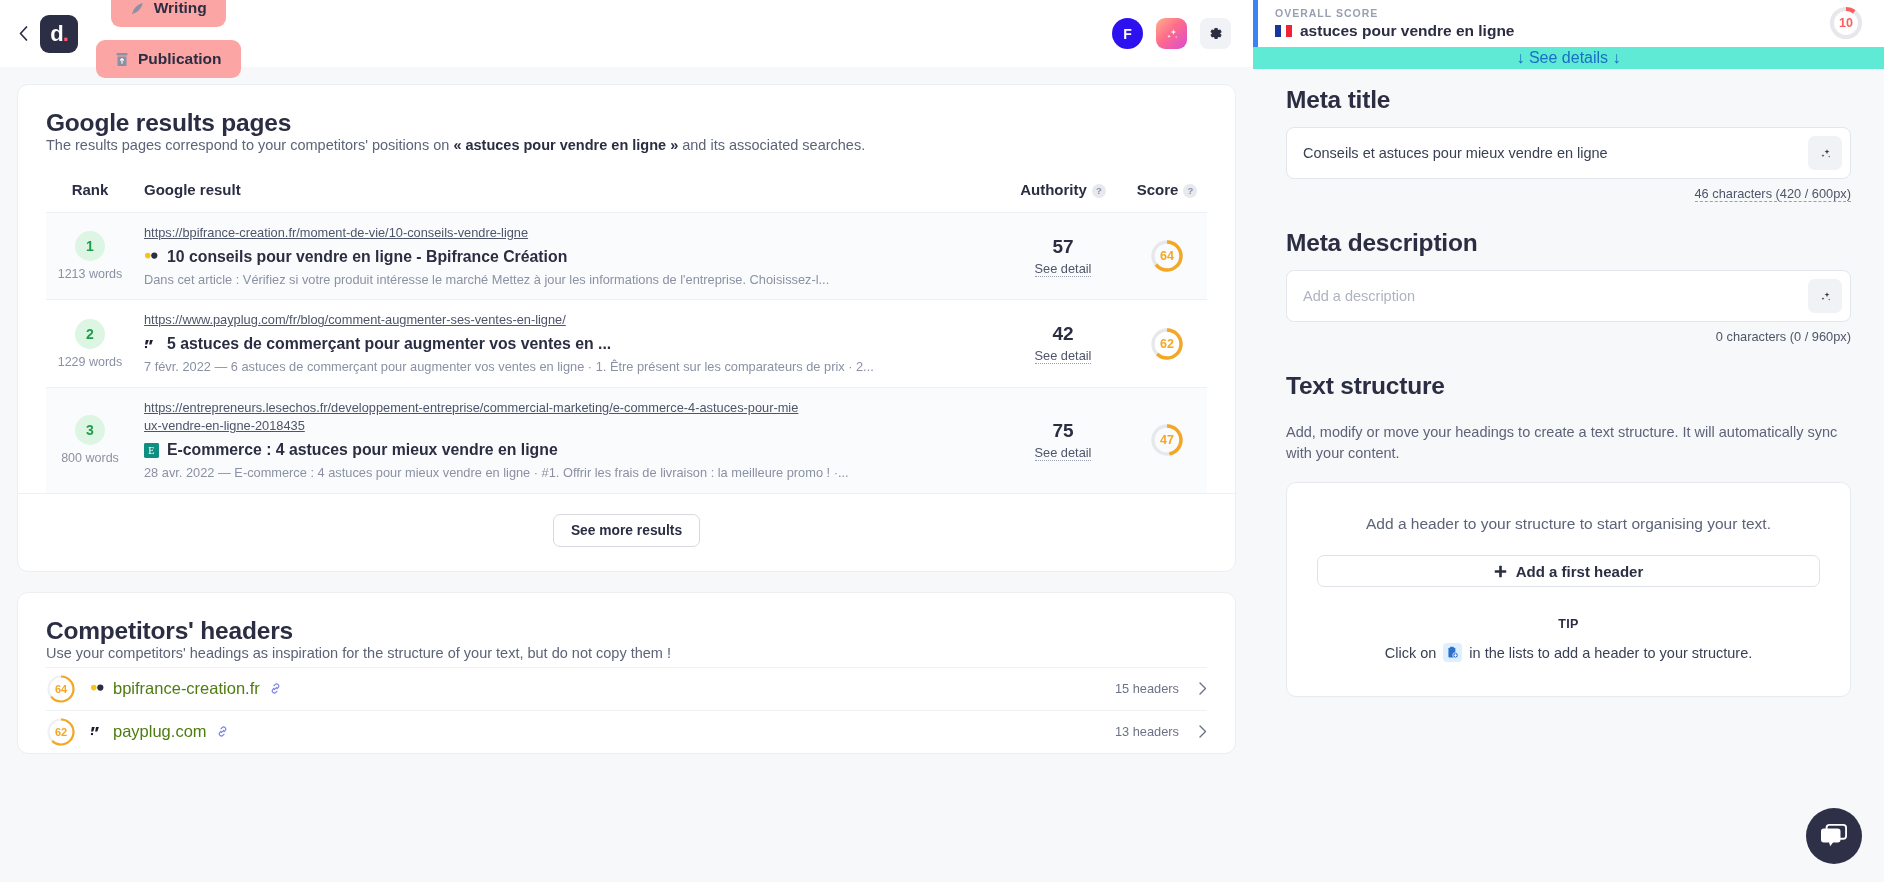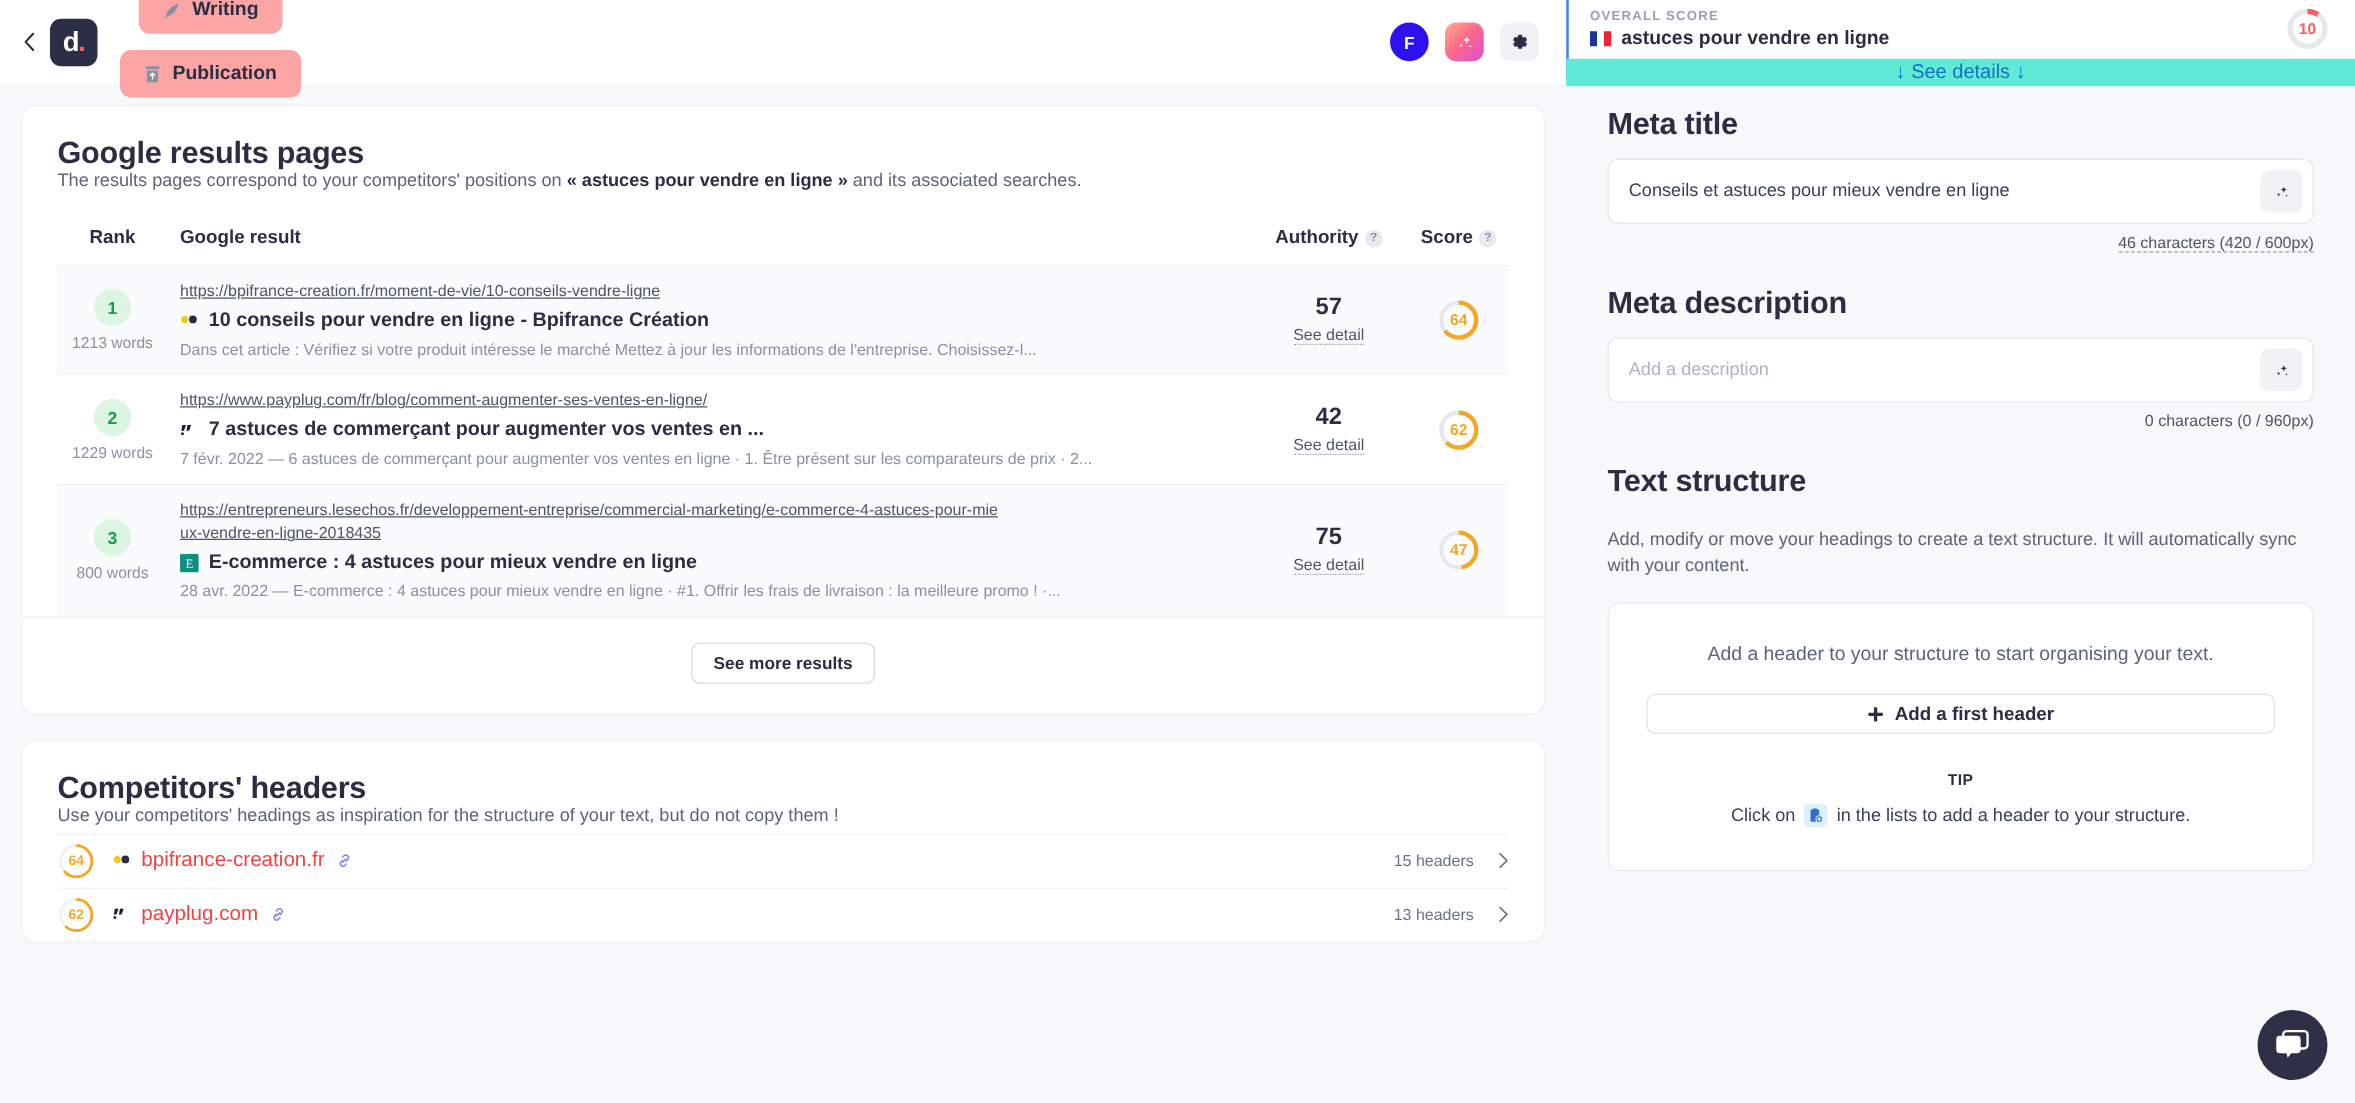--- a/index.html
+++ b/index.html
@@ -64,21 +64,21 @@
     background: #f1f2f5;
     display: flex; align-items: center; justify-content: center;
     cursor: pointer;
   }
 
   
   .right-header {
     position: absolute; top: 0; left: 1253px;
     width: 631px; height: 64px;
     background: #fff;
-    border-left: 2px solid #3b82f6;
+    border-left: 5px solid #3b82f6;
     padding: 7px 0 0 17px;
   }
   .overall-label {
     font-size: 10.5px; font-weight: 700; letter-spacing: 1px;
     color: #9aa0b0; text-transform: uppercase;
   }
   .kw-row { display: flex; align-items: center; gap: 8px; margin-top: 3px; }
   .flag-fr {
     width: 17px; height: 12px; display: inline-block;
     background: linear-gradient(to right,#18379e 0 33.3%,#fff 33.3% 66.6%,#ee2436 66.6% 100%);
@@ -195,21 +195,21 @@
   
   .comp-card { margin-top: 20px; }
   .comp-row {
     display: flex; align-items: center;
     border-top: 1px solid #eef0f3;
     height: 43px; cursor: pointer;
   }
   .comp-ring { width: 30px; height: 30px; position: relative; flex: none; }
   .comp-ring .ring-num { font-size: 11px; font-weight: 700; color: #f5a623; }
   .comp-name {
-    font-size: 16.5px; color: #ef4444; margin-left: 16px;
+    font-size: 16.5px; color: #4d7c0f; margin-left: 16px;
   }
   .link-ic { margin-left: 9px; color: #7a82f0; cursor: pointer; display: inline-flex; }
   .comp-count {
     margin-left: auto; font-size: 12.8px; color: #6b7286;
   }
   .chev { margin-left: 20px; color: #6b7286; display: inline-flex; }
 
   
   .right-col {
     position: absolute; top: 69px; left: 1253px;
@@ -439,21 +439,21 @@
             <div class="rank-words">1229 words</div>
           </div>
           <div class="col-result">
             <div class="res-url">https://www.payplug.com/fr/blog/comment-augmenter-ses-ventes-en-ligne/</div>
             <div class="res-title-line">
               <svg class="fav" viewBox="0 0 16 16">
                 <path d="M2 3.2h3.1L3.4 8.1H1.1L2 3.2z" fill="#1b1b2f"></path>
                 <path d="M6.4 3.2h3.1L7.8 8.1H5.5l.9-4.9z" fill="#1b1b2f"></path>
                 <rect x="1" y="9.6" width="2.2" height="2.2" fill="#1b1b2f"></rect>
               </svg>
-              <span class="res-title">7 astuces de commerçant pour augmenter vos ventes en ...</span>
+              <span class="res-title">5 astuces de commerçant pour augmenter vos ventes en ...</span>
             </div>
             <div class="res-desc">7 févr. 2022 — 6 astuces de commerçant pour augmenter vos ventes en ligne · 1. Être présent sur les comparateurs de prix · 2...</div>
           </div>
           <div class="col-auth">
             <div class="auth-val">42</div>
             <div class="auth-link">See detail</div>
           </div>
           <div class="col-score">
             <div class="score-ring">
               <svg width="36" height="36" viewBox="0 0 36 36">

